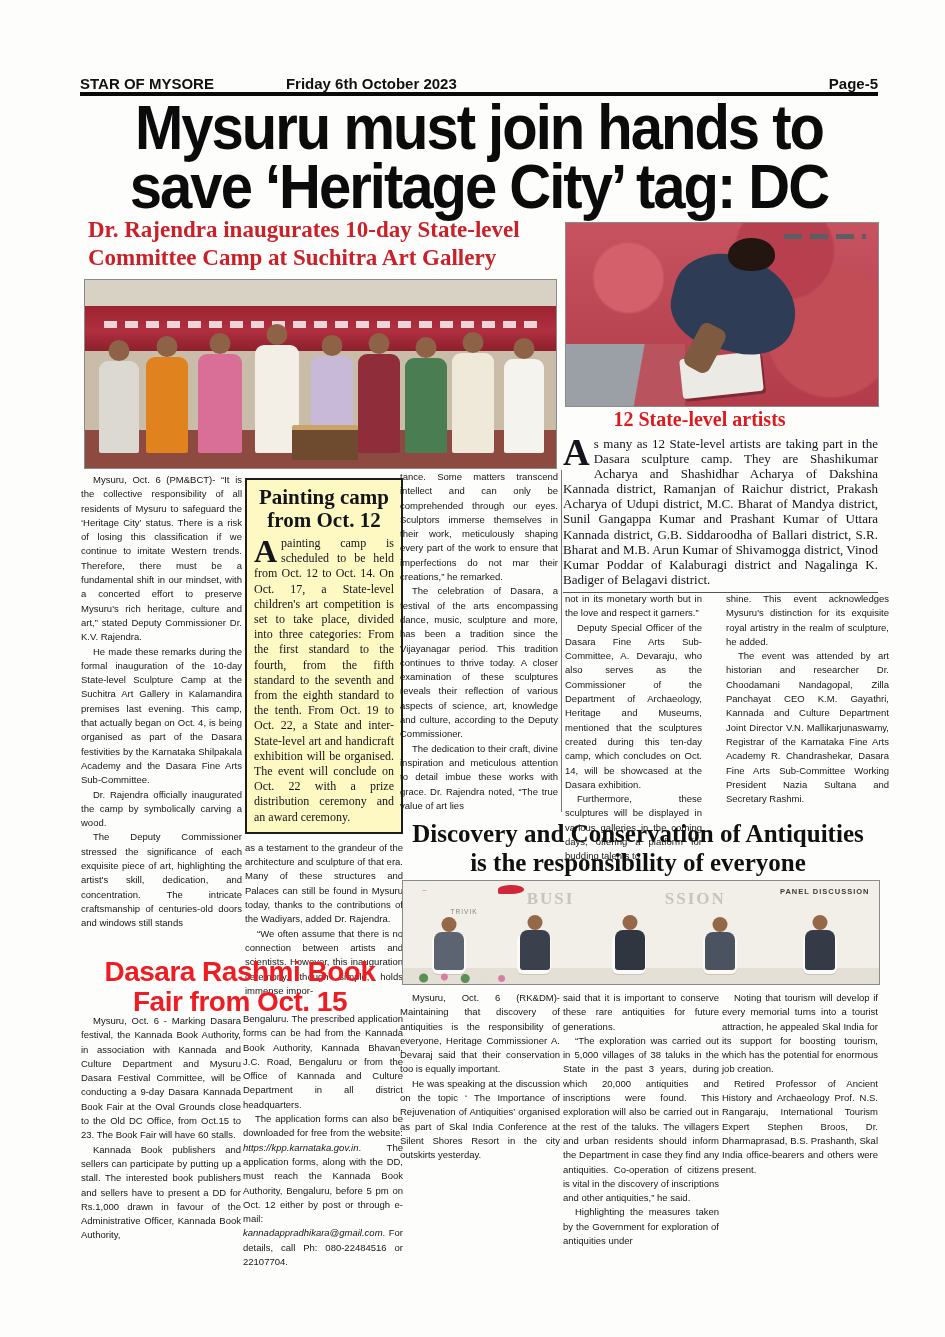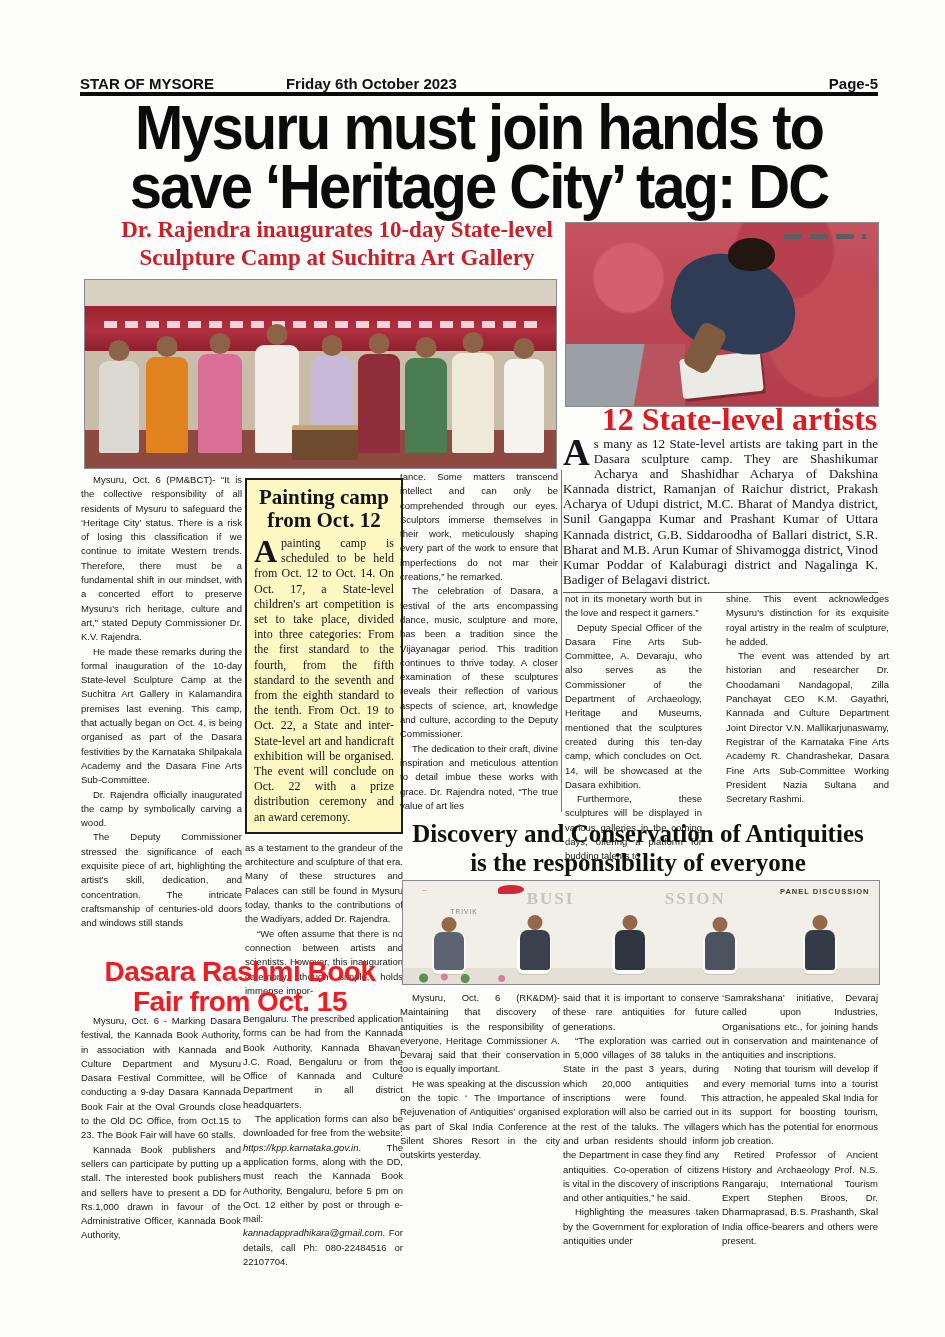--- a/index.html
+++ b/index.html
@@ -12,40 +12,40 @@
        display:flex;align-items:flex-end;font-weight:bold;font-size:15px;color:#111;}
   .hdr .date{margin-left:72px;}
   .hdr .pageno{margin-left:auto;}
 
   
   .mainhead{left:75px;top:97px;width:808px;text-align:center;font-weight:bold;
             font-size:58px;line-height:55px;letter-spacing:-2px;color:#0b0b0b;
             transform:scaleY(1.08);transform-origin:top;}
 
   
-  .subhead{left:96px;top:216px;width:482px;text-align:center;font-family:"Liberation Serif",serif;
+  .subhead{left:88px;top:216px;width:482px;text-align:left;font-family:"Liberation Serif",serif;
            font-weight:bold;font-size:23px;line-height:28px;color:#c9202a;}
 
   
   .bt{font-size:9.5px;line-height:14.3px;text-align:justify;color:#161616;}
   .bt p{margin:0;text-indent:12px;}
   .bt p.ni{text-indent:0;}
   .vrule{width:1px;background:#777;}
 
   
   .pbox{border:2.5px solid #1d1d1d;background:#fef9c3;padding:5px 7px 7px 7px;
         font-family:"Liberation Serif",serif;color:#14141c;}
   .pbox .ptitle{text-align:center;font-weight:bold;font-size:21px;line-height:23px;margin:1px 0 4px 0;}
   .pbox .pbody{font-size:12px;line-height:15.2px;text-align:justify;}
   .dropcap{float:left;font-family:"Liberation Serif",serif;font-weight:bold;
            font-size:32px;line-height:26px;padding:2px 4px 0 0;}
 
   
-  .art-head{left:583px;top:406px;width:313px;text-align:center;font-family:"Liberation Serif",serif;
-            font-weight:bold;font-size:32px;line-height:26px;color:#dd1a20;}
+  .art-head{left:543px;top:406px;width:313px;text-align:center;font-family:"Liberation Serif",serif;
+            font-weight:bold;font-size:20px;line-height:26px;color:#dd1a20;}
   .art-intro{left:563px;top:436px;width:315px;font-family:"Liberation Serif",serif;
              font-size:13px;line-height:15.1px;text-align:justify;color:#14141c;
              border-bottom:1px solid #555;padding-bottom:5px;}
   .art-intro .dropcap{font-size:37px;line-height:29px;}
 
   
   .disc-head{left:398px;top:819px;width:480px;text-align:center;font-family:"Liberation Serif",serif;
              font-weight:bold;font-size:25px;line-height:29px;color:#101010;}
 
   
@@ -124,21 +124,21 @@
     <span class="pageno">Page-5</span>
   </div>
 
   <div class="abs mainhead">
     <div>Mysuru must join hands to</div>
     <div>save ‘Heritage City’ tag: DC</div>
   </div>
 
   <div class="abs subhead">
     <div>Dr. Rajendra inaugurates 10-day State-level</div>
-    <div>Sculpture Camp at Suchitra Art Gallery</div>
+    <div>Committee Camp at Suchitra Art Gallery</div>
   </div>
 
   <div class="abs photo" style="left:84px;top:279px;width:471px;height:188px;">
     <div class="p1-ceiling"></div>
     <div class="p1-banner"></div>
     <div class="p1-bannertext"></div>
     <div class="p1-wall"></div>
     <div class="p1-floor"></div>
     <div class="person" style="left:3%;bottom:8%;width:40px;height:92px;background:#dcd9d2;"></div>
     <div class="person" style="left:13%;bottom:8%;width:42px;height:96px;background:#e0821e;"></div>
@@ -254,18 +254,17 @@
   <div class="abs bt" style="left:400px;top:991px;width:160px;">
     <p>Mysuru, Oct. 6 (RK&amp;DM)- Maintaining that discovery of antiquities is the responsibility of everyone, Heritage Commissioner A. Devaraj said that their conservation too is equally important.</p>
     <p>He was speaking at the discussion on the topic ‘ The Importance of Rejuvenation of Antiquities’ organised as part of Skal India Conference at Silent Shores Resort in the city outskirts yesterday.</p>
   </div>
   <div class="abs bt" style="left:563px;top:991px;width:156px;">
     <p class="ni">said that it is important to conserve these rare antiquities for future generations.</p>
     <p>“The exploration was carried out in 5,000 villages of 38 taluks in the State in the past 3 years, during which 20,000 antiquities and inscriptions were found. This exploration will also be carried out in the rest of the taluks. The villagers and urban residents should inform the Department in case they find any antiquities. Co-operation of citizens is vital in the discovery of inscriptions and other antiquities,” he said.</p>
     <p>Highlighting the measures taken by the Government for exploration of antiquities under</p>
   </div>
   <div class="abs bt" style="left:722px;top:991px;width:156px;">
-    <p class="ni">‘Samrakshana’ initiative, Devaraj called upon Industries, Organisations etc., for joining hands in conservation and maintenance of antiquities and inscriptions.</p>
     <p>Noting that tourism will develop if every memorial turns into a tourist attraction, he appealed Skal India for its support for boosting tourism, which has the potential for enormous job creation.</p>
     <p>Retired Professor of Ancient History and Archaeology Prof. N.S. Rangaraju, International Tourism Expert Stephen Broos, Dr. Dharmaprasad, B.S. Prashanth, Skal India office-bearers and others were present.</p>
   </div>
 
 </div>
 
 </body></html>

